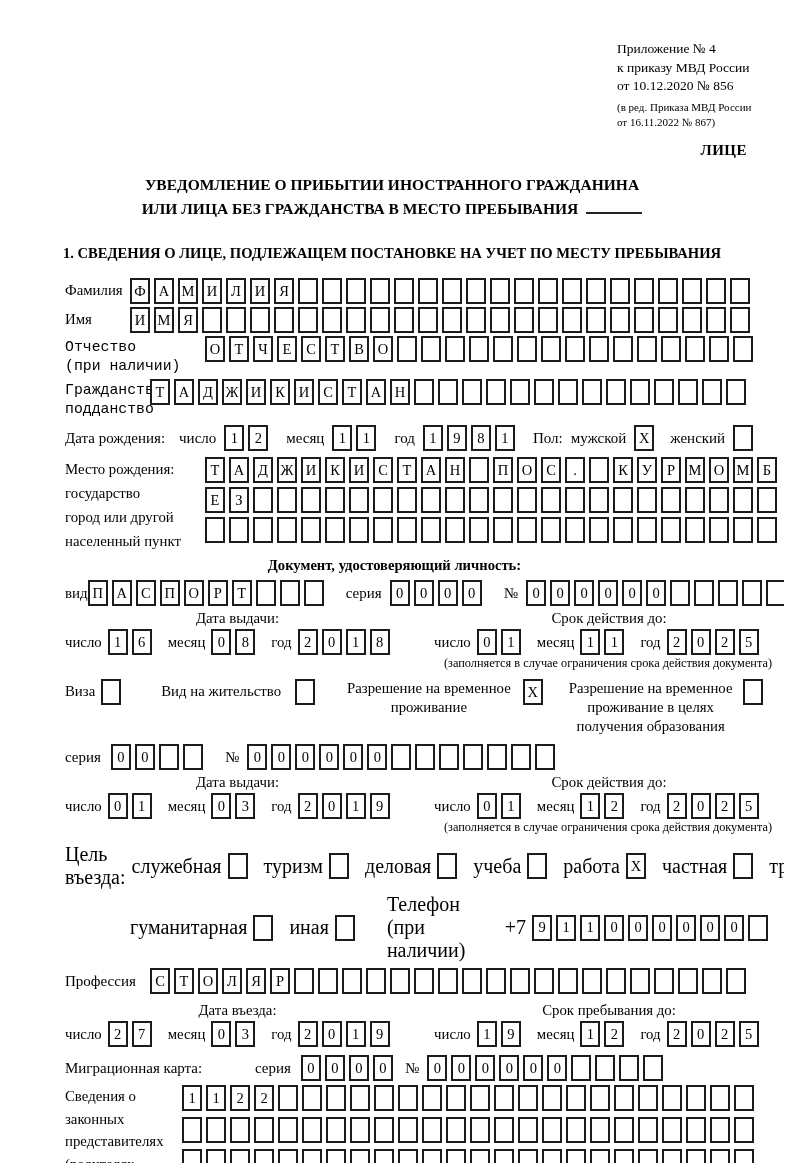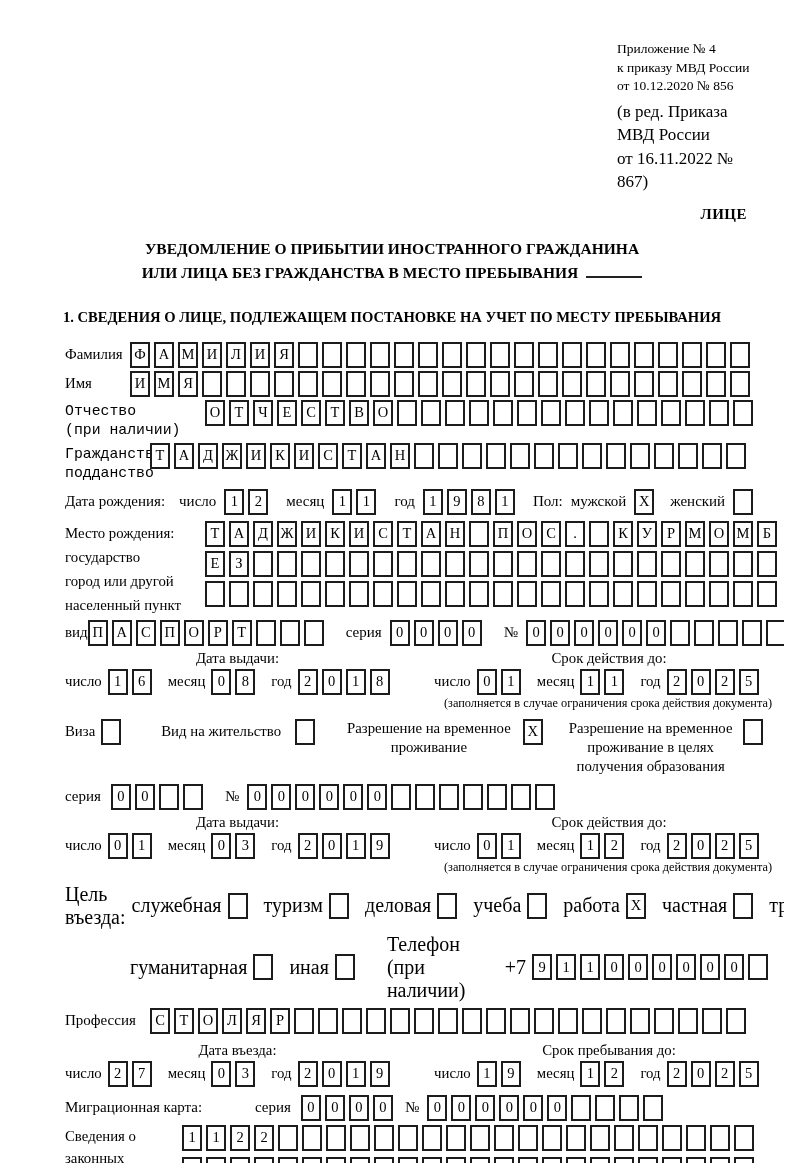--- a/index.html
+++ b/index.html
@@ -1,21 +1,21 @@
 <!DOCTYPE html>
 <html><head>
 <meta charset="utf-8">
 <style>
   html,body{margin:0;padding:0;background:#fff;}
   .page{
     position:relative;width:784px;height:1163px;background:#fff;color:#000;
     font-family:"Liberation Serif","DejaVu Serif",serif;font-size:15px;overflow:hidden;
   }
   .hdr{margin:40px 20px 0 617px;font-size:13.5px;line-height:1.38;}
-  .hdr .sub{font-size:17px;margin-top:4px;}
+  .hdr .sub{font-size:11px;margin-top:4px;}
   .forma{text-align:right;margin:12px 37px 0 0;font-weight:bold;font-size:15px;letter-spacing:.5px;}
   .title{text-align:center;font-weight:bold;font-size:15.5px;line-height:1.55;margin-top:14px;}
   .uline{display:inline-block;width:56px;border-bottom:2px solid #222;height:14px;margin-left:8px;}
   .sec1{text-align:center;font-weight:bold;font-size:14.6px;margin-top:24px;}
   .content{margin:16px 0 0 65px;}
   .frow{display:flex;align-items:flex-start;margin-bottom:3px;}
   .flabel{flex:0 0 auto;padding-top:4px;font-size:14.8px;}
   .w65{width:65px;} .w85{width:85px;} .w140{width:140px;} .w45{width:45px;} .w190{width:190px;} .w117{width:117px;}
   .two{line-height:19px;padding-top:2px;font-family:Liberation Mono, monospace;}
   .cells{display:flex;flex:0 0 auto;}
@@ -317,20 +317,21 @@
             <span class="cell"></span>
             <span class="cell"></span>
             <span class="cell"></span>
             <span class="cell"></span>
             <span class="cell"></span>
             <span class="cell"></span>
           </span>
       </span>
     </div>
 
+    <div class="dochead">Документ, удостоверяющий личность:</div>
     <div class="frow inl">
       <span class="w45">вид</span>
       <span class="cells">
           <span class="cell">П</span>
           <span class="cell">А</span>
           <span class="cell">С</span>
           <span class="cell">П</span>
           <span class="cell">О</span>
           <span class="cell">Р</span>
           <span class="cell">Т</span>

